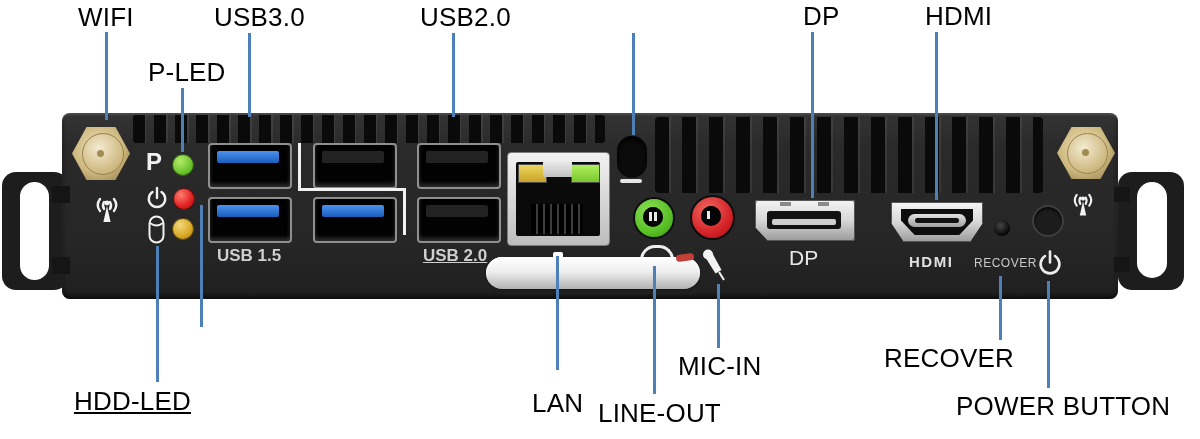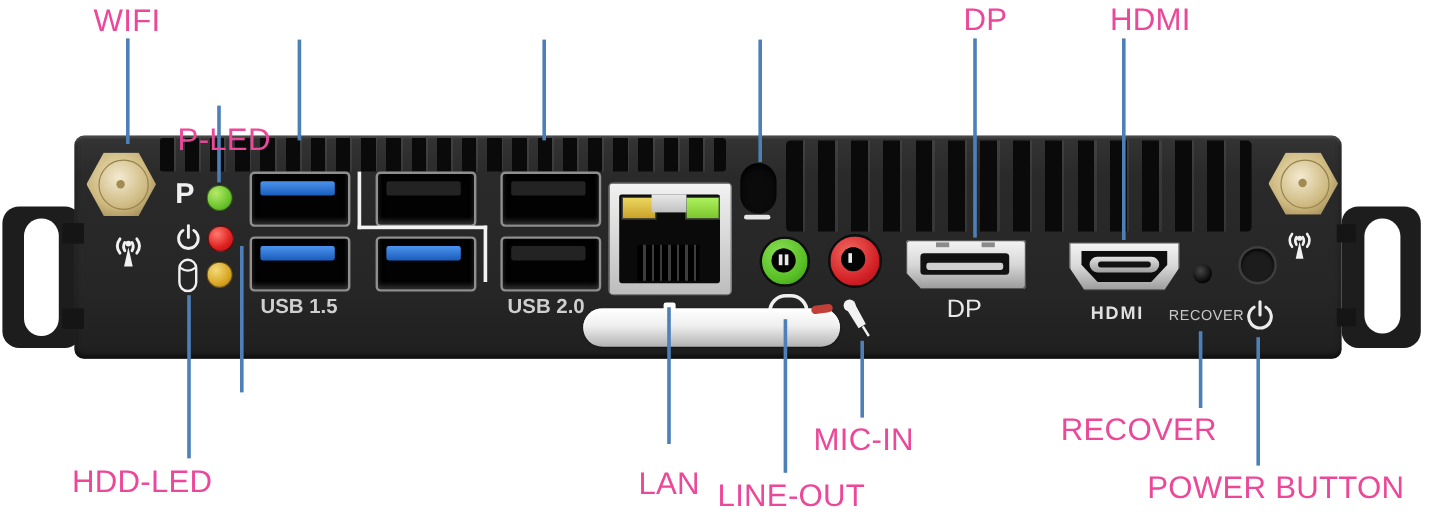--- a/index.html
+++ b/index.html
@@ -1,18 +1,18 @@
 <!DOCTYPE html>
 <html><head>
 <meta charset="utf-8">
 <style>
   html,body{margin:0;padding:0;background:#fff;}
   #stage{position:relative;width:1200px;height:439px;background:#ffffff;overflow:hidden;
          font-family:"Liberation Sans",sans-serif;}
-  .lbl{position:absolute;color:#ec4899;font-size:26px;letter-spacing:.2px;white-space:nowrap;}
+  .lbl{position:absolute;color:#000000;font-size:26px;letter-spacing:.2px;white-space:nowrap;}
   .leader{position:absolute;width:3px;background:#4e80b8;display:block;}
   .body-panel{position:absolute;left:62px;top:113px;width:1056px;height:186px;
       background:linear-gradient(180deg,#343434 0%,#2a2a2a 18%,#262626 70%,#1f1f1f 100%);
       border-radius:8px;box-shadow:inset 0 2px 2px rgba(255,255,255,.12), inset 0 -3px 4px rgba(0,0,0,.6);}
   .ear{position:absolute;top:172px;width:66px;height:118px;background:#1d1d1d;border-radius:14px;}
   .ear-slot{position:absolute;background:#fff;border-radius:15px;}
   .vents{position:absolute;}
   .vents-a{left:133px;top:115px;width:472px;height:28px;
       background:repeating-linear-gradient(90deg,#0a0a0a 0 12px,rgba(255,255,255,.07) 12px 13.5px,transparent 13.5px 21px);
       border-radius:3px;}
@@ -112,21 +112,21 @@
     </div>
   <div class="usb" style="left:417px;top:197px;">
       <div class="tongue tongue-dark"></div>
     </div>
 
   <div class="divider" style="left:298px;top:143px;width:3px;height:48px;"></div>
   <div class="divider" style="left:298px;top:188px;width:108px;height:3px;"></div>
   <div class="divider" style="left:403px;top:188px;width:3px;height:47px;"></div>
 
   <div class="print" style="left:217px;top:246px;font-size:17px;">USB 1.5</div>
-  <div class="print" style="left:423px;top:246px;font-size:17px;">USB 2.0</div>
+  <div class="print" style="left:423px;top:246px;font-size:17px;text-decoration:underline;">USB 2.0</div>
 
   <div style="position:absolute;left:507px;top:152px;width:101px;height:92px;border-radius:4px;
        background:linear-gradient(180deg,#f2f2f2,#bdbdbd);border:1px solid #7c7c7c;"></div>
   <div style="position:absolute;left:516px;top:162px;width:84px;height:74px;background:#0a0a0a;border-radius:2px;"></div>
   <div style="position:absolute;left:518px;top:164px;width:27px;height:17px;background:linear-gradient(180deg,#ecd65e,#c9a227);border:1px solid #4a4a4a;"></div>
   <div style="position:absolute;left:571px;top:164px;width:27px;height:17px;background:linear-gradient(180deg,#aef05e,#7ac62d);border:1px solid #4a4a4a;"></div>
   <div style="position:absolute;left:543px;top:162px;width:29px;height:15px;background:linear-gradient(180deg,#e9e9e9,#c0c0c0);"></div>
   <div style="position:absolute;left:531px;top:204px;width:52px;height:30px;
        background:repeating-linear-gradient(90deg,#000 0 5px,#3d3d3d 5px 7px);"></div>
 
@@ -217,23 +217,25 @@
   <i class="leader" style="left: 935px; top: 32px; height: 168px; background: rgb(78, 128, 184);"></i>
   <i class="leader" style="left: 156px; top: 246px; height: 136px; background: rgb(78, 128, 184);"></i>
   <i class="leader" style="left: 200px; top: 205px; height: 122px; background: rgb(78, 128, 184);"></i>
   <i class="leader" style="left: 556px; top: 256px; height: 114px; z-index: 4; background: rgb(78, 128, 184);"></i>
   <i class="leader" style="left: 653px; top: 266px; height: 128px; z-index: 4; background: rgb(78, 128, 184);"></i>
   <i class="leader" style="left: 717px; top: 284px; height: 64px; background: rgb(78, 128, 184);"></i>
   <i class="leader" style="left: 999px; top: 276px; height: 64px; background: rgb(78, 128, 184);"></i>
   <i class="leader" style="left: 1047px; top: 281px; height: 107px; background: rgb(78, 128, 184);"></i>
 
   <div class="lbl" style="left:78px;top:2px;">WIFI</div>
+  <div class="lbl" style="left:214px;top:2px;">USB3.0</div>
+  <div class="lbl" style="left:420px;top:2px;">USB2.0</div>
   <div class="lbl" style="left:803px;top:1px;">DP</div>
   <div class="lbl" style="left:925px;top:1px;">HDMI</div>
-  <div class="lbl" style="left:148px;top:57px;margin-top:44px;">P-LED</div>
-  <div class="lbl" style="left:60px;top:386px;">HDD-LED</div>
+  <div class="lbl" style="left:148px;top:57px;">P-LED</div>
+  <div class="lbl" style="left:74px;top:386px;text-decoration:underline;">HDD-LED</div>
   <div class="lbl" style="left:532px;top:388px;">LAN</div>
   <div class="lbl" style="left:598px;top:398px;">LINE-OUT</div>
   <div class="lbl" style="left:678px;top:351px;">MIC-IN</div>
   <div class="lbl" style="left:884px;top:343px;">RECOVER</div>
   <div class="lbl" style="left:956px;top:391px;">POWER BUTTON</div>
 
 </div>
 
 </body></html>

